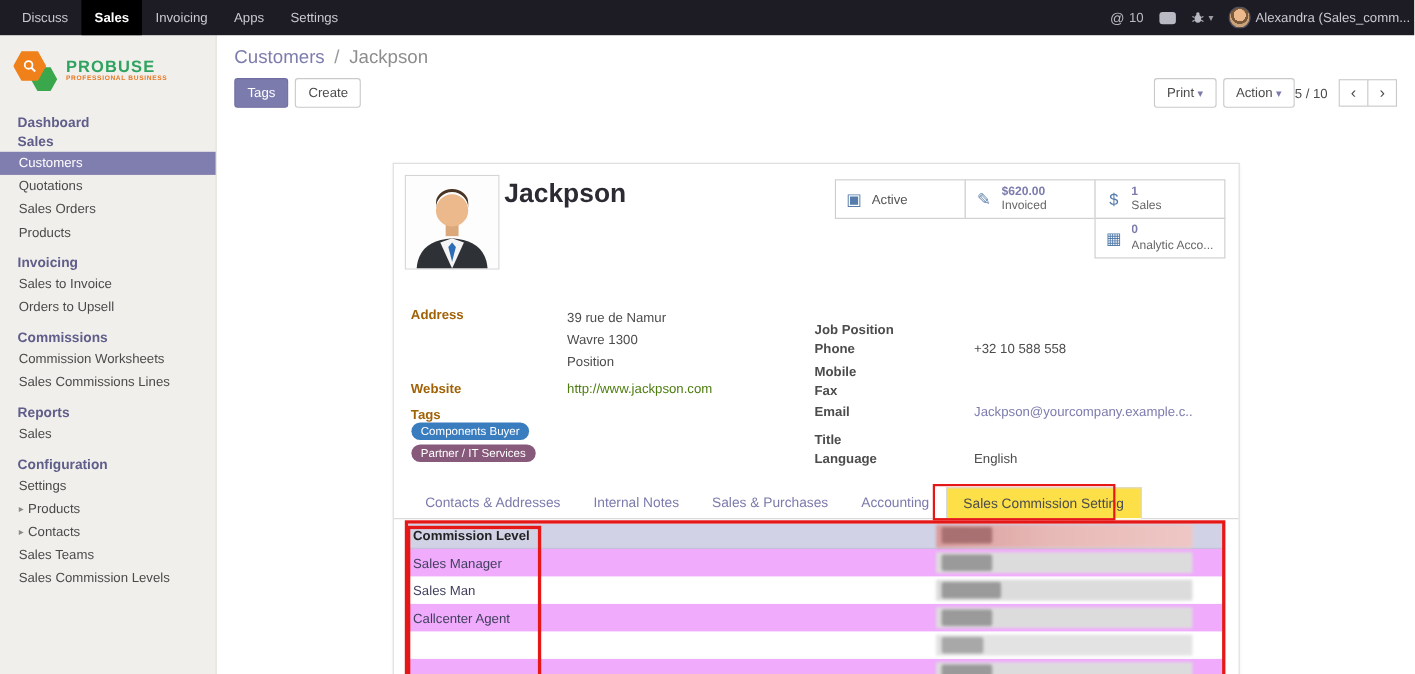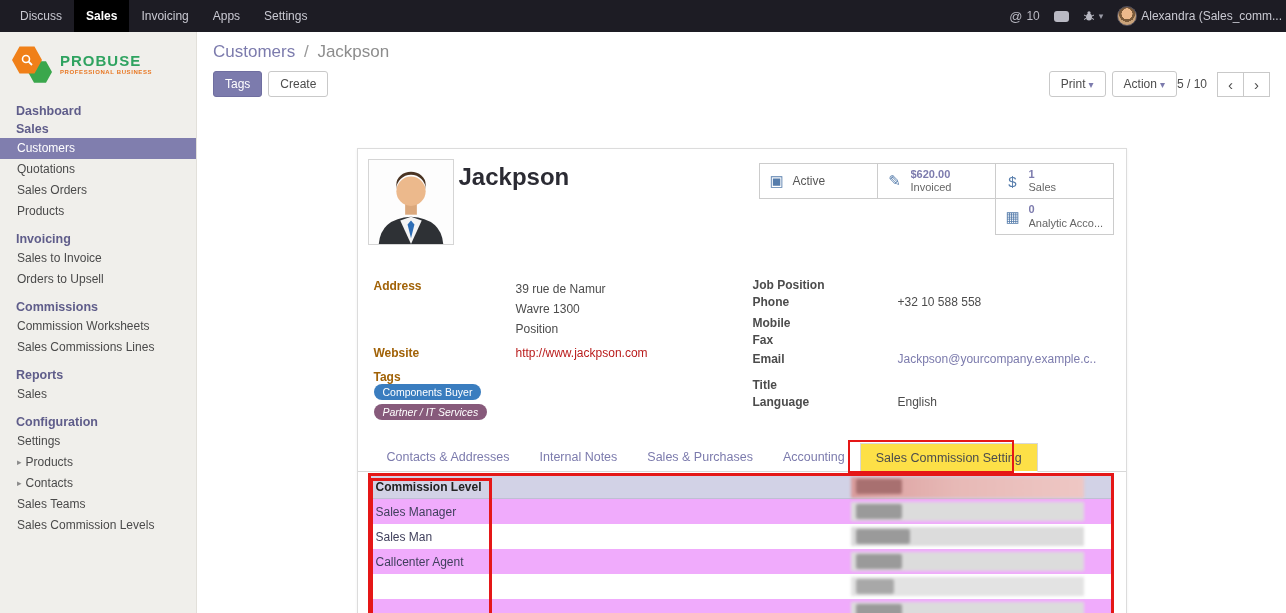--- a/index.html
+++ b/index.html
@@ -70,27 +70,27 @@
   .stat-label{font-size:11px;color:#666;white-space:nowrap;}
   .stat-single{font-size:12px;color:#555;}
 
   
   .fields-left{position:absolute;left:16px;top:130px;width:340px;font-size:12px;color:#4c4c4c;}
   .field-row{display:flex;}
   .f-label{width:142px;flex:none;font-weight:bold;color:#a16207;}
   .addr{display:flex;flex-direction:column;line-height:20px;}
   .website-row{margin-top:7px;}
   .tags-row{margin-top:10px;flex-direction:column;}
-  .f-link{color:#b91c1c;text-decoration:none;cursor:pointer;}
+  .f-link{color:#4d7c0f;text-decoration:none;cursor:pointer;}
   .tags{display:flex;flex-direction:column;gap:4px;align-items:flex-start;}
   .tag{padding:2px 9px;border-radius:10px;font-size:10.5px;color:#fff;cursor:pointer;}
   .tag-blue{background:#3a7dbf;}
-  .tag-purple{background:#875a7b;font-style:italic;}
-
-  .fields-right{position:absolute;left:383px;top:129px;width:372px;font-size:12px;color:#4c4c4c;margin-left:12px;}
+  .tag-purple{background:#875a7b;}
+
+  .fields-right{position:absolute;left:383px;top:144px;width:372px;font-size:12px;color:#4c4c4c;}
   .fr-row{display:flex;height:17px;align-items:flex-start;}
   .fr-row.g4{margin-top:4px;}
   .fr-row.g2{margin-top:2px;}
   .fr-row.g9{margin-top:9px;}
   .fr-label{width:145px;flex:none;font-weight:bold;}
   .fr-value{flex:1;}
   .fr-value.link{color:#7c7bad;cursor:pointer;}
 
   
   .tabs{position:absolute;left:0;top:294px;right:0;height:29px;border-bottom:1px solid #d8d8d8;display:flex;padding-left:14px;font-size:12.5px;}

